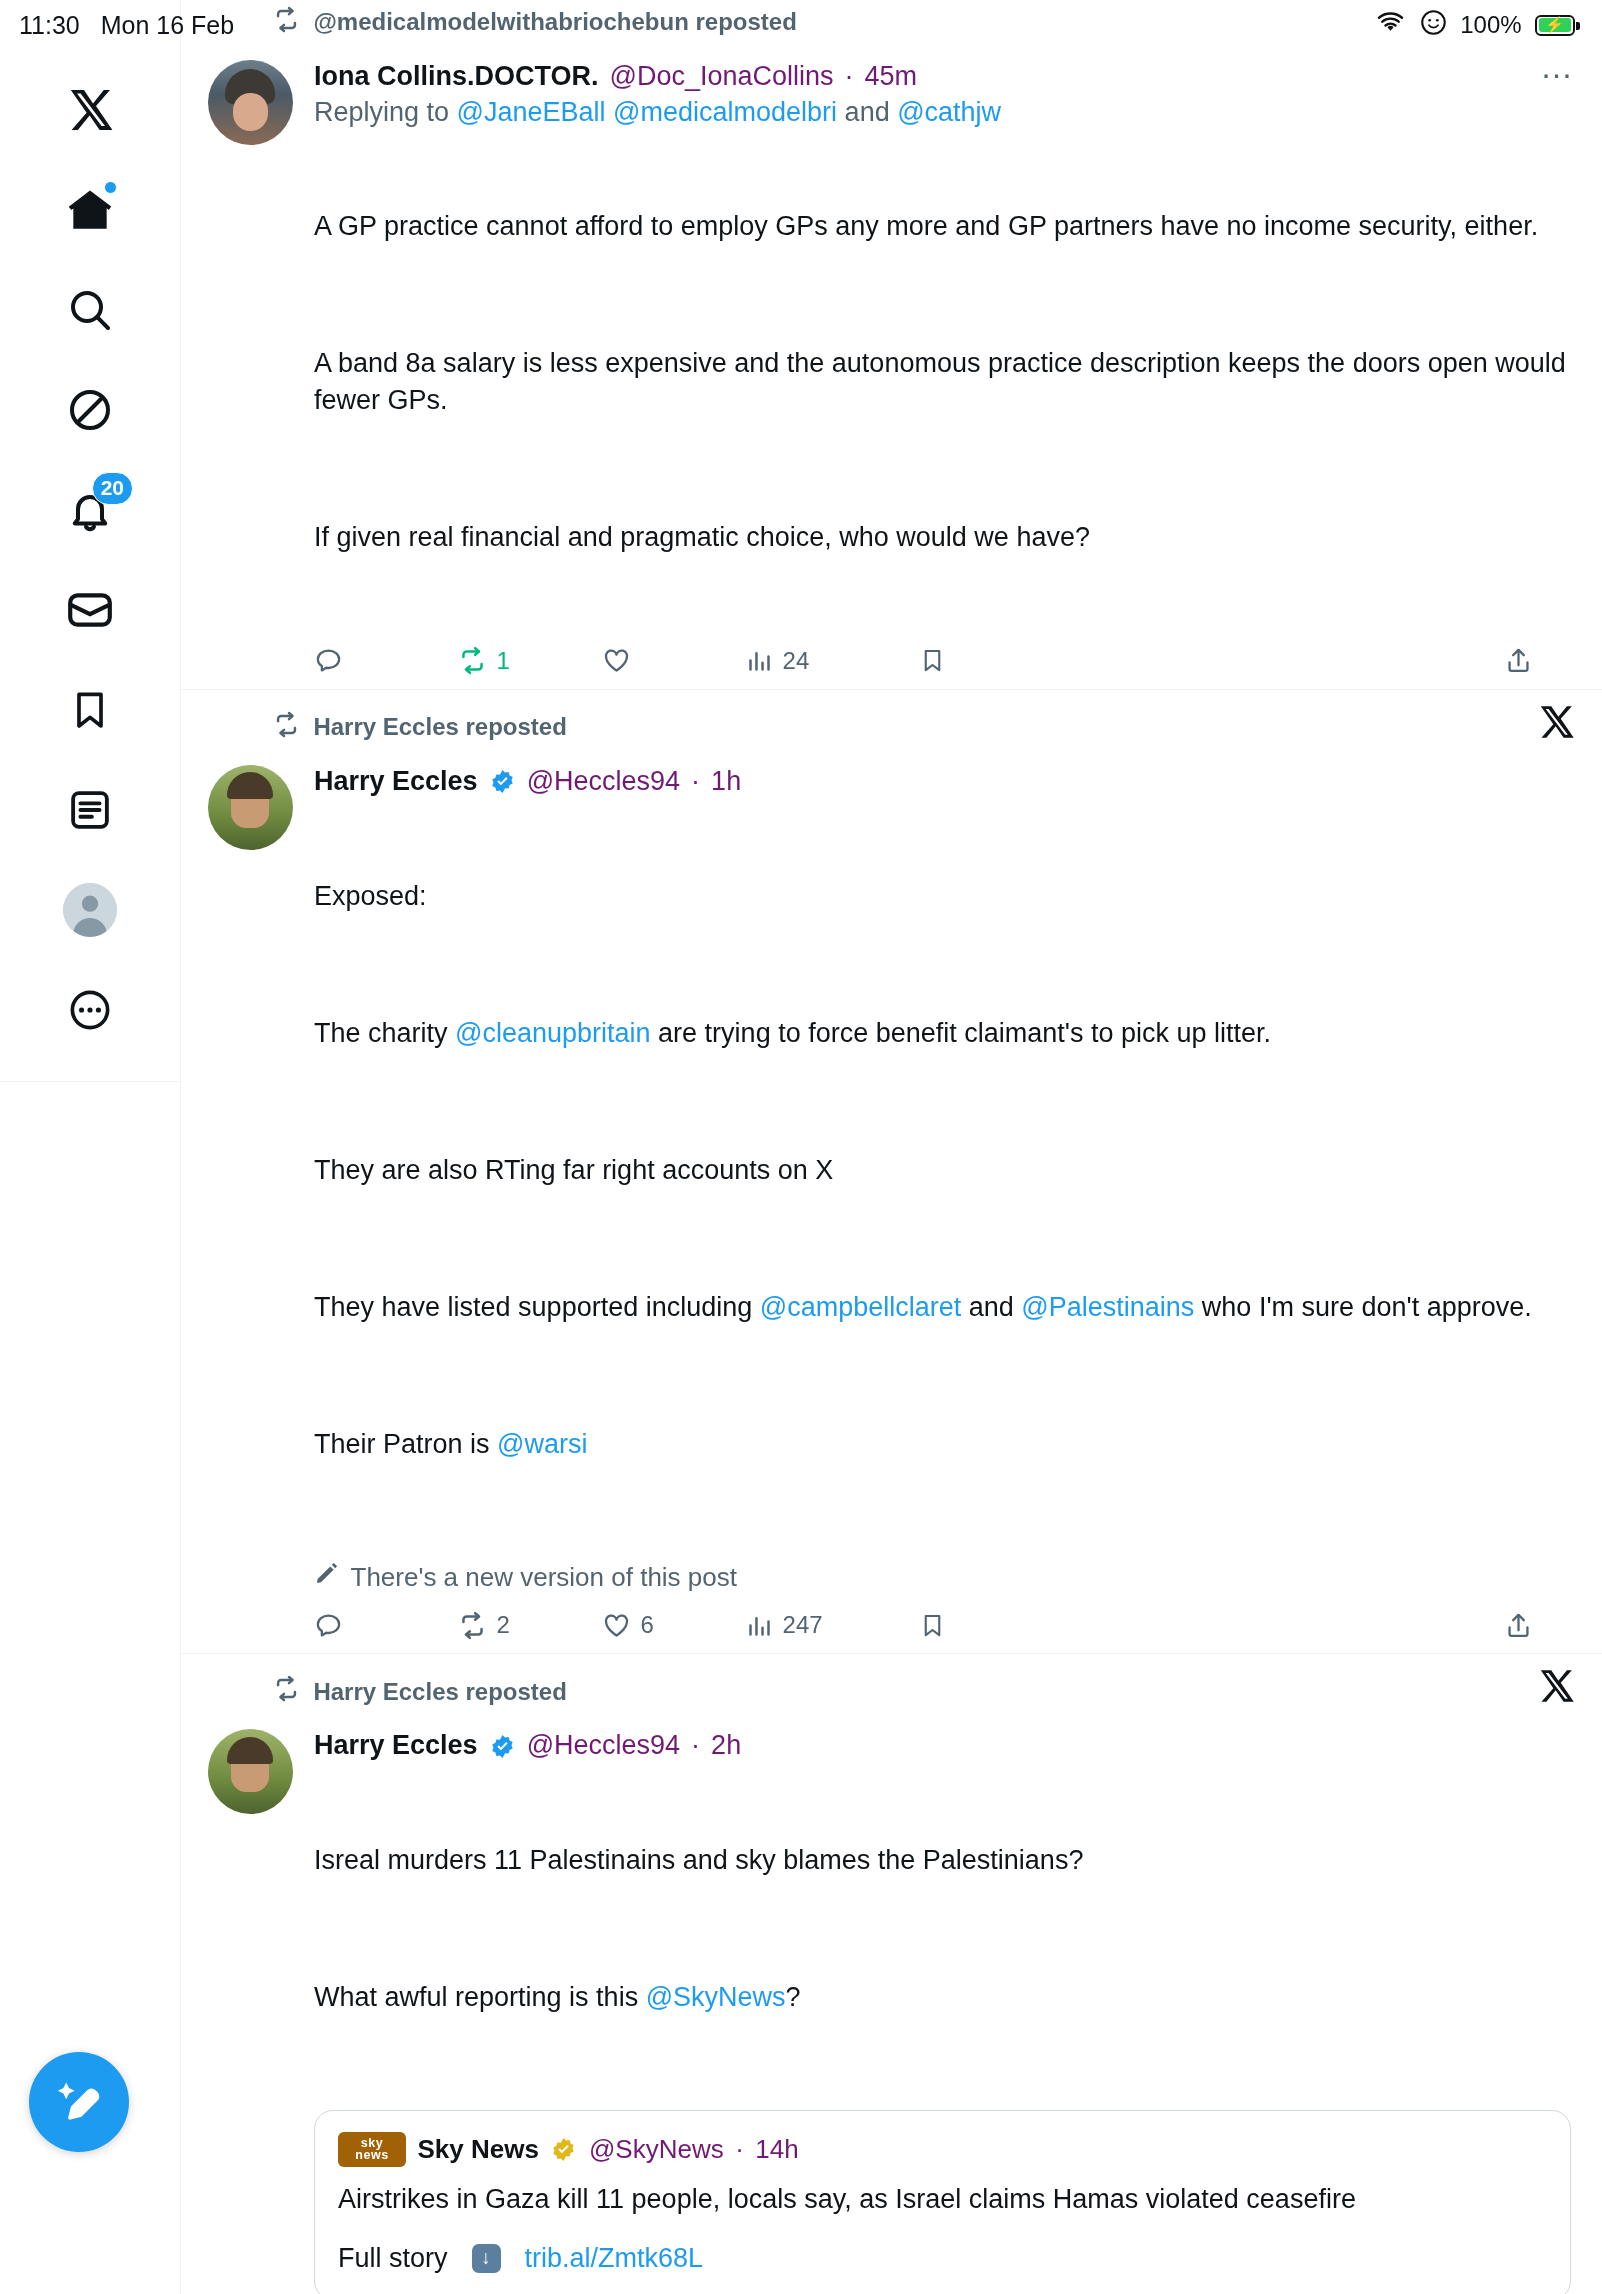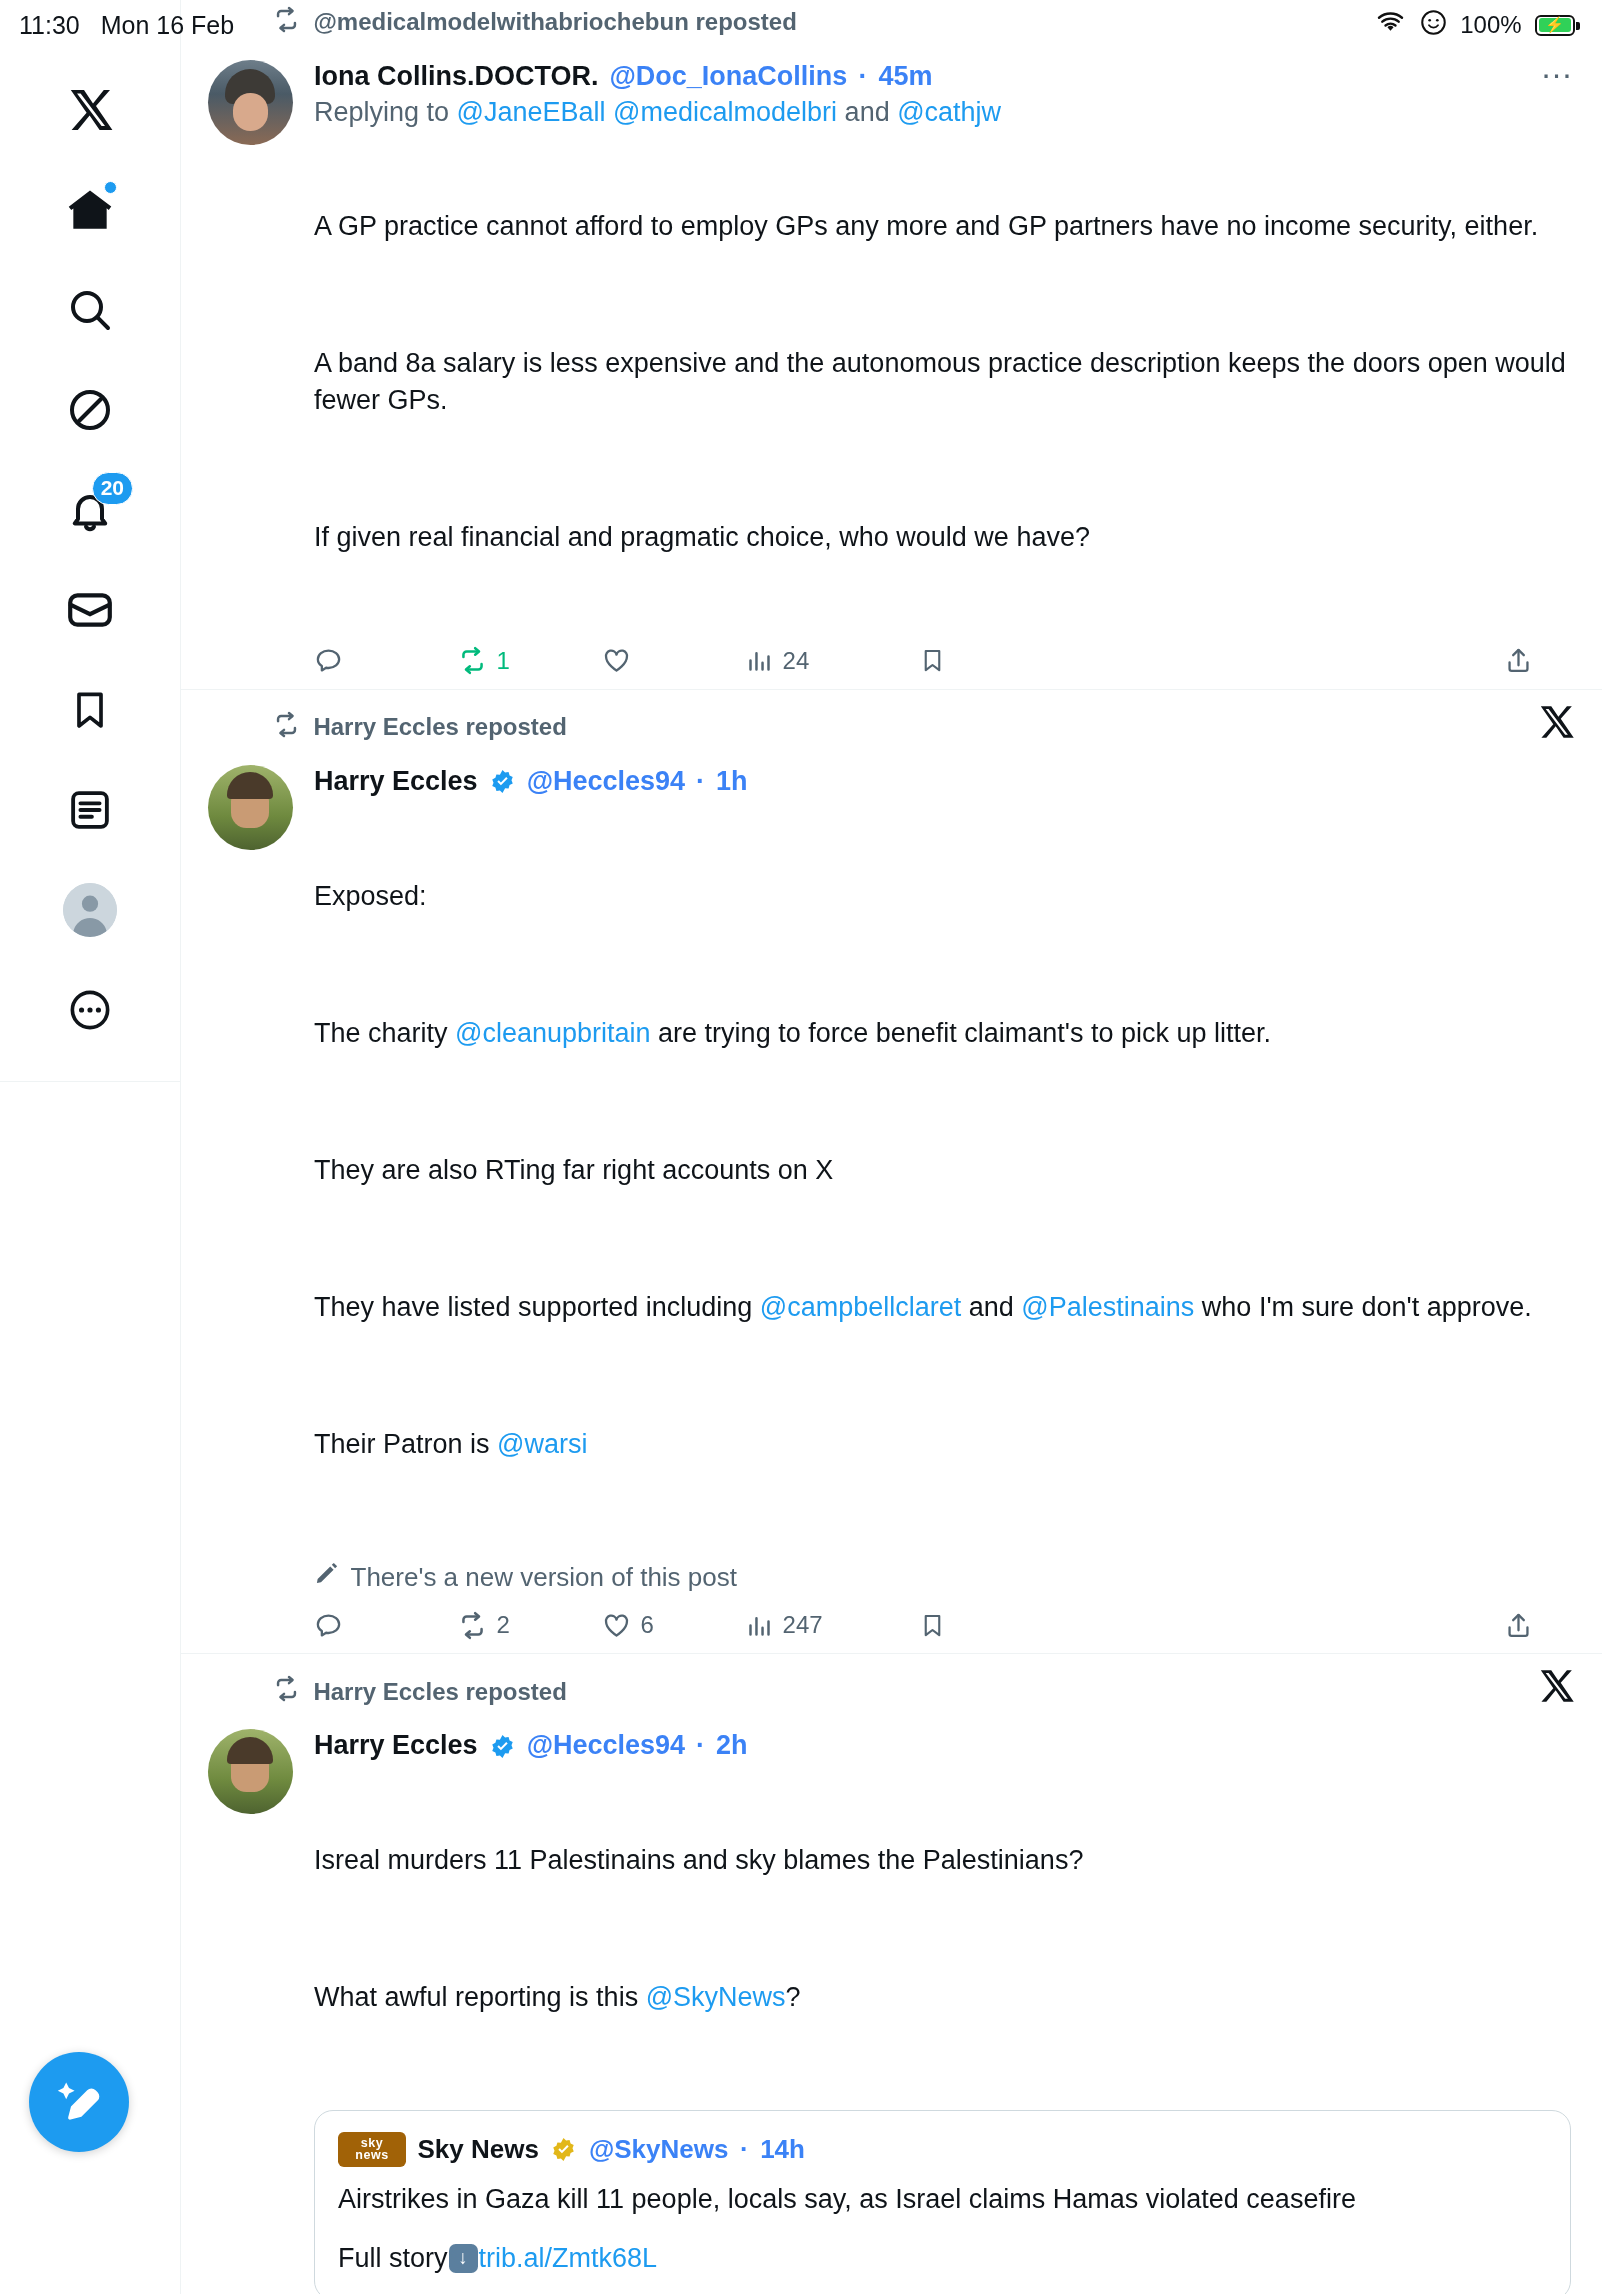--- a/index.html
+++ b/index.html
@@ -201,21 +201,21 @@
   .content { flex: 1; min-width: 0; padding-right: 3.8px; }
   .namerow {
     display: flex;
     align-items: center;
     flex-wrap: wrap;
     gap: 11px;
     font-size: 27px;
     line-height: 1.25;
   }
   .dname { font-weight: 700; color: #0f1419; }
-  .handle, .dotsep, .ts { color: #3b82f6; font-weight: 700; }
+  .handle, .dotsep, .ts { color: #701a75; font-weight: 400; }
   .verified {
     width: 27px; height: 27px;
     display: inline-flex;
     align-items: center;
     justify-content: center;
   }
   .replying {
     font-size: 27px;
     color: #536471;
     margin-top: 3.8px;
@@ -302,21 +302,21 @@
   .q-text {
     font-size: 27px;
     line-height: 1.36;
     margin-top: 13.4px;
   }
   .q-full {
     font-size: 27px;
     margin-top: 25px;
     display: flex;
     align-items: center;
-    gap: 1px;
+    gap: 24px;
   }
   .dl-icon {
     width: 29px; height: 29px;
     border-radius: 6.7px;
     background: #5b7f9e;
     color: #fff;
     font-size: 19px;
     display: inline-flex;
     align-items: center;
     justify-content: center;

